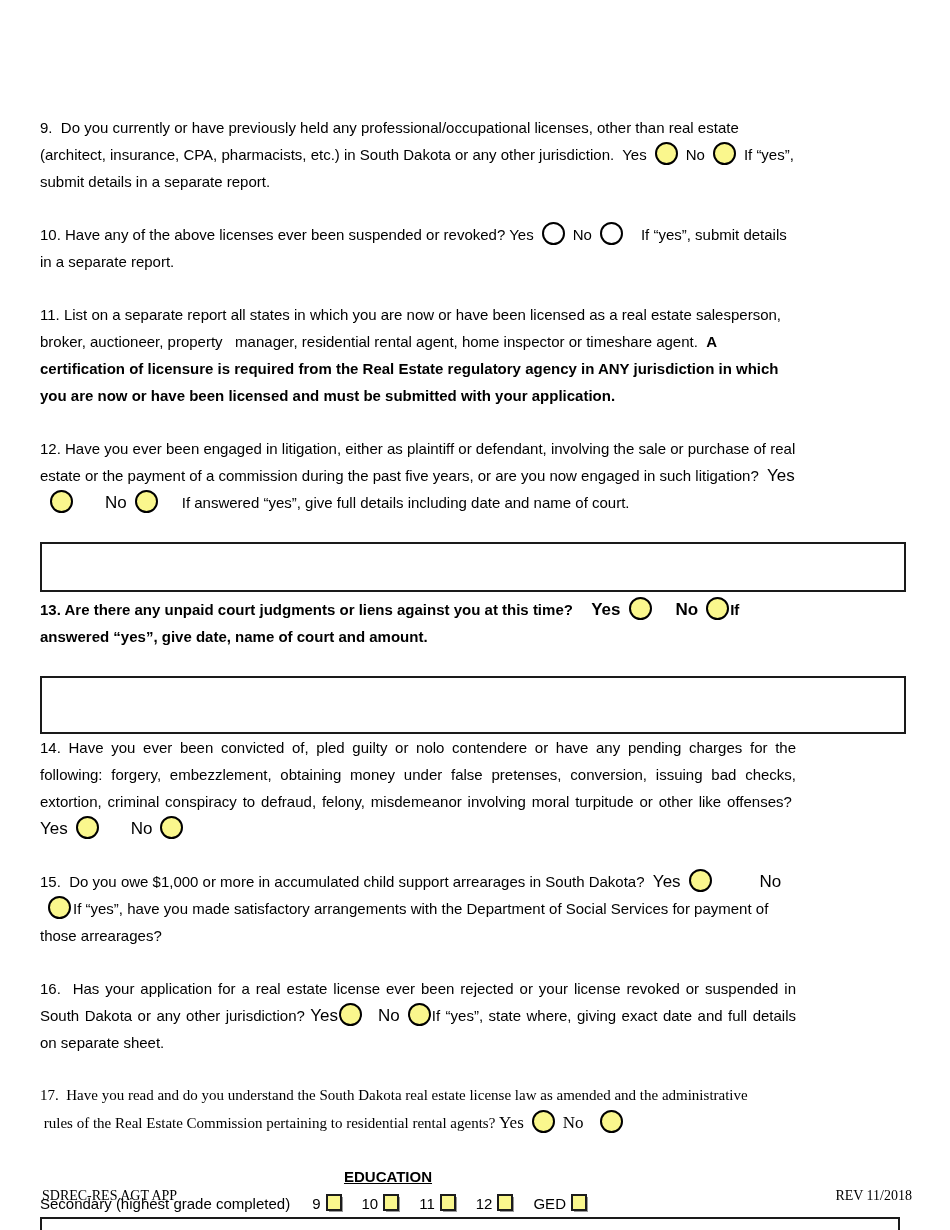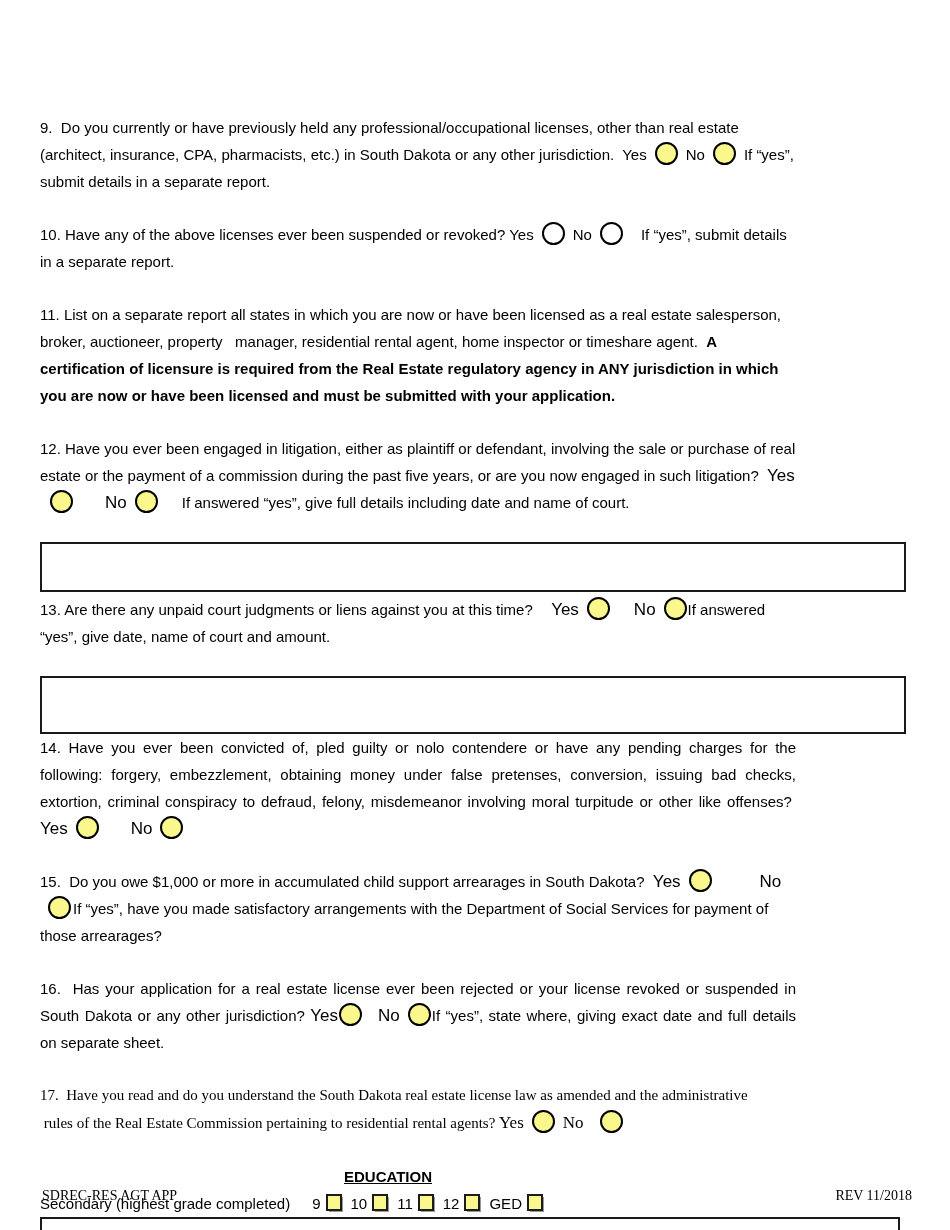--- a/index.html
+++ b/index.html
@@ -22,21 +22,21 @@
 
   
   .q9  { margin-bottom:31px; }
   .q10 { margin-bottom:27px; }
   .q10 .post { margin-left:10px; }
   .q11 { margin-bottom:27px; }
   .q12 { margin-bottom:0; }
   .q12 .radio.yes { margin:0 14px 0 10px; }
   .q12 .no-label { margin-left:18px; }
   .q12 .post { margin-left:16px; }
-  .q13 { margin-bottom:0; }
+  .q13 { margin-bottom:0;font-weight:bold; }
   .q13 .yn-label.yes { margin-left:10px; }
   .q13 .no-label { margin-left:16px; }
   .q13 .radio.no { margin-right:1px; }
   .q14 { margin-bottom:18px; }
   .q14 .no-label { margin-left:24px; }
   .q14 .note { display:block; text-align:left; padding-left:3px; }
   .q15 { margin-bottom:25px; }
   .q15 .no-label { margin-left:40px; }
   .q15 .radio.no { margin-right:2px; }
   .q16 { margin-bottom:26px; }
@@ -49,21 +49,21 @@
   
   .fill-box { border:2px solid #1a1a1a; background:#fff; box-sizing:content-box; }
   .box-q12 { width:862px; height:46px; margin:0 0 4px 0; }
   .box-q13 { width:862px; height:54px; margin:0 0 0 0; }
   .box-other { width:856px; height:34px; margin:0; }
 
   
   .edu-heading { text-align:center; font-weight:bold; font-size:15px; line-height:27px; margin:17px 60px 0 0;text-decoration:underline; }
   .edu-row { line-height:27px; }
   .grades { margin-left:22px; }
-  .grade-label { margin-left:9px; }
+  .grade-label { margin-left:20px; }
   .grades .grade-label:first-child { margin-left:0; }
   .checkbox {
     display:inline-block; width:12px; height:13px; border:2px solid #1c1c1c;
     vertical-align:-2px; margin-left:5px; background:#fff;
     box-shadow:2px 2px 0 -1px #999;
   }
 
   .footer { position:absolute; left:42px; right:38px; top:1188px; display:flex; justify-content:space-between; font-size:14px;font-family:Liberation Serif, serif; }
 </style>
 </head>

